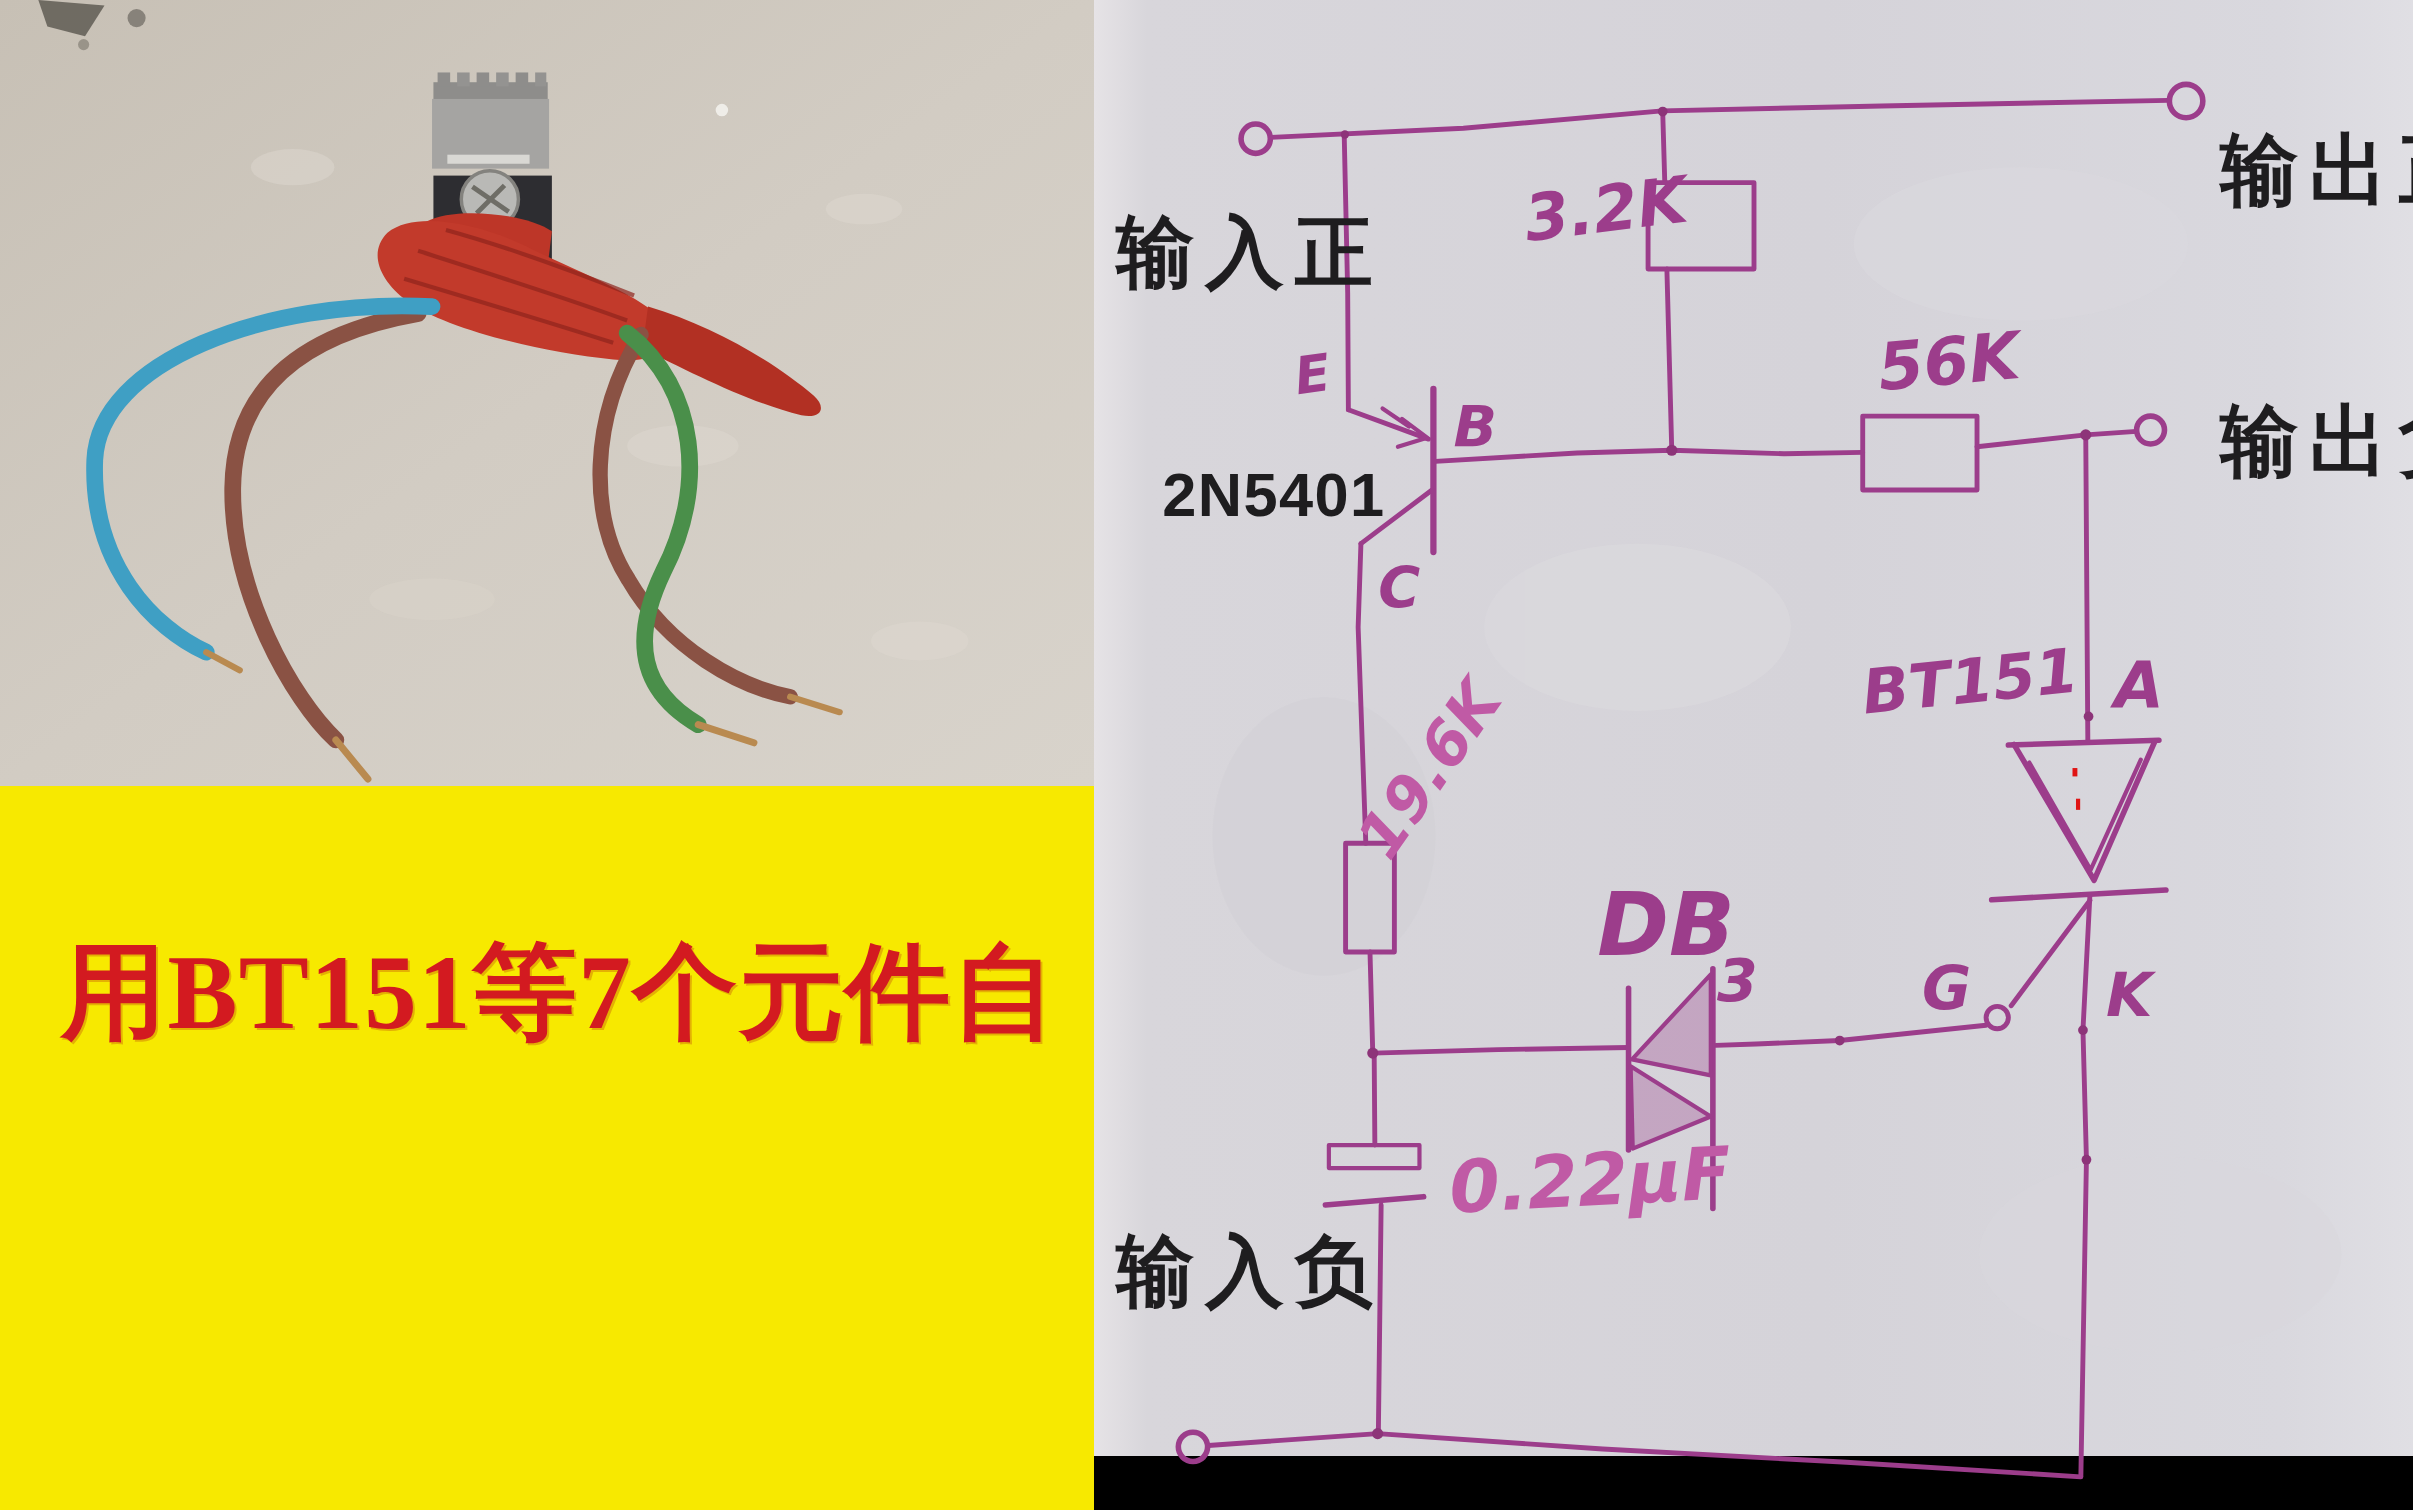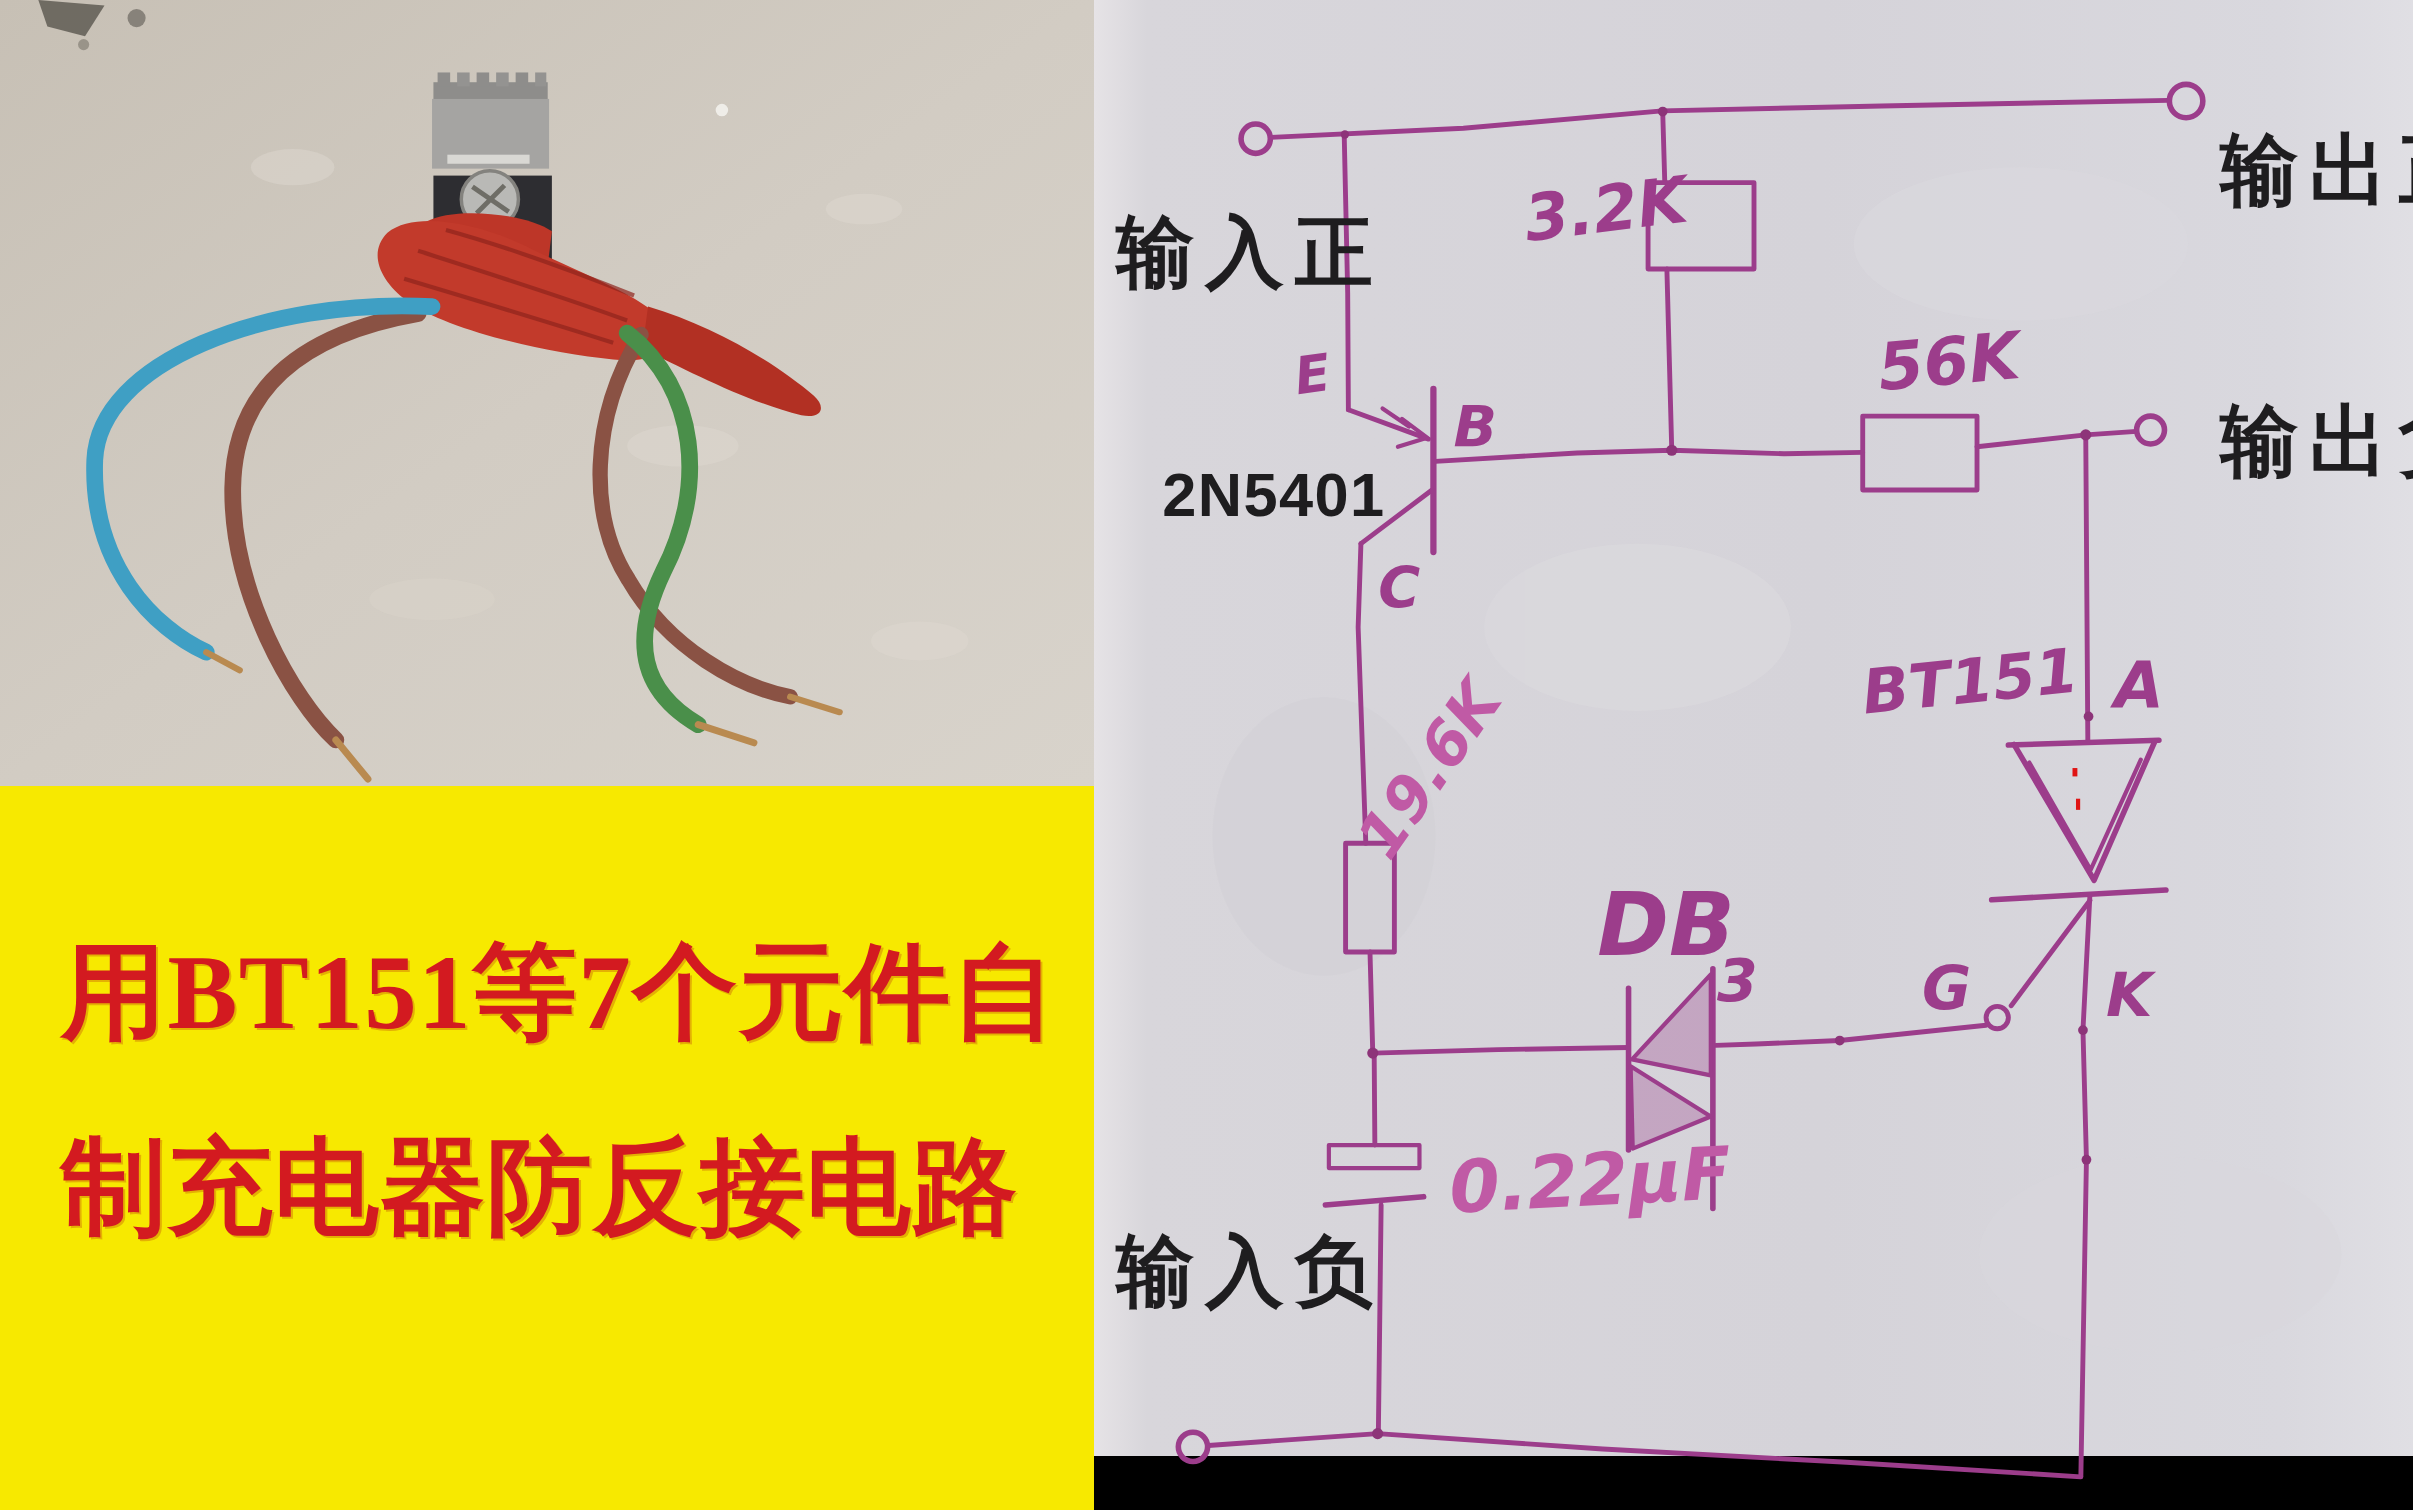--- a/index.html
+++ b/index.html
@@ -102,21 +102,20 @@
           <path d="M920,480 C846,600 844,742 902,832 C960,932 1062,986 1134,1000" stroke="#8a5244" stroke-width="22"></path>
           <path d="M1134,1000 L1205,1022" stroke="#b98a50" stroke-width="9"></path>
           <path d="M900,478 C1002,558 1014,700 952,820 C904,920 920,992 1002,1040" stroke="#4a8f4a" stroke-width="24"></path>
           <path d="M1002,1040 L1082,1066" stroke="#b98a50" stroke-width="10"></path>
         </g>
       </svg>
     </div>
 
     <div id="banner">
       <div class="banner-line" style="top:127px;">用BT151等7个元件自</div>
-      <div class="banner-line" style="top:322px;">制充电器防反接电路</div>
     </div>
   </div>
 
   <div id="schematic">
     <svg width="1320" height="1511" viewBox="1570 0 1894 2168">
 
       <g opacity="0.55">
         <ellipse cx="2350" cy="900" rx="220" ry="120" fill="#dcdadf"></ellipse>
         <ellipse cx="3100" cy="1800" rx="260" ry="140" fill="#d9d7dc"></ellipse>
         <ellipse cx="1900" cy="1200" rx="160" ry="200" fill="#d2d0d6"></ellipse>

